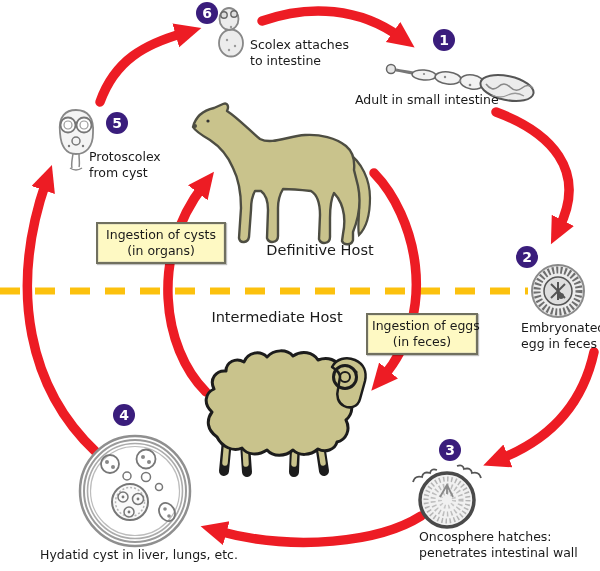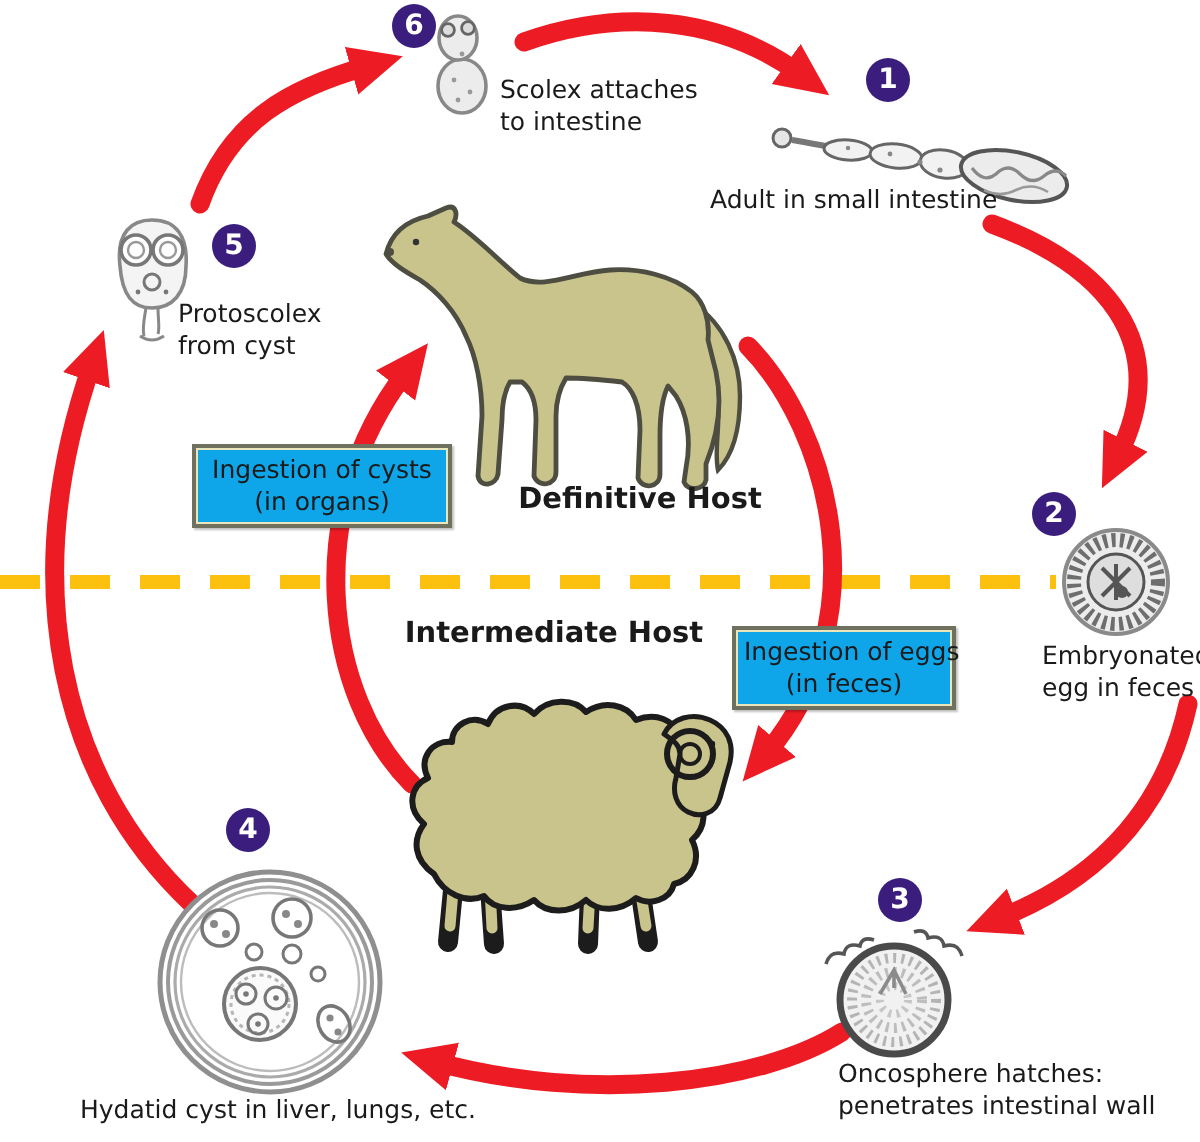--- a/index.html
+++ b/index.html
@@ -4,23 +4,23 @@
 <style>
   html,body{margin:0;padding:0;background:#fff;}
   #stage{position:relative;width:600px;height:571px;background:#fff;overflow:hidden;
          font-family:"DejaVu Sans",sans-serif;color:#1a1a1a;}
   #art{position:absolute;left:0;top:0;}
   .caption{position:absolute;font-size:12.5px;line-height:16px;white-space:nowrap;color:#1a1a1a;}
   .caption span{display:block;}
   .badge{position:absolute;width:22px;height:22px;border-radius:50%;background:#3a1d7c;
          color:#fff;font-weight:bold;font-size:14px;line-height:22px;text-align:center;}
   .hostblock{position:absolute;transform:translateX(-50%);text-align:center;white-space:nowrap;}
-  .hostblock .host-title{display:block;font-size:14.5px;font-weight:bold;}
+  .hostblock .host-title{display:block;font-size:14.5px;font-weight:normal;}
   .hostblock .host-sub{display:block;font-size:12.5px;}
-  .callout{position:absolute;background:#0ea5e9;border:2px solid #70705f;
+  .callout{position:absolute;background:#fef9c3;border:2px solid #70705f;
            box-shadow:inset 0 0 0 1px #eae6bc, 1px 1px 1px rgba(0,0,0,.25);
            text-align:center;font-size:12.5px;line-height:16px;padding:3px 4px;box-sizing:border-box;}
   .callout span{display:block;white-space:nowrap;}
 </style>
 </head>
 <body>
 
 <div id="stage">
 
   <svg id="art" width="600" height="571" viewBox="0 0 600 571">

